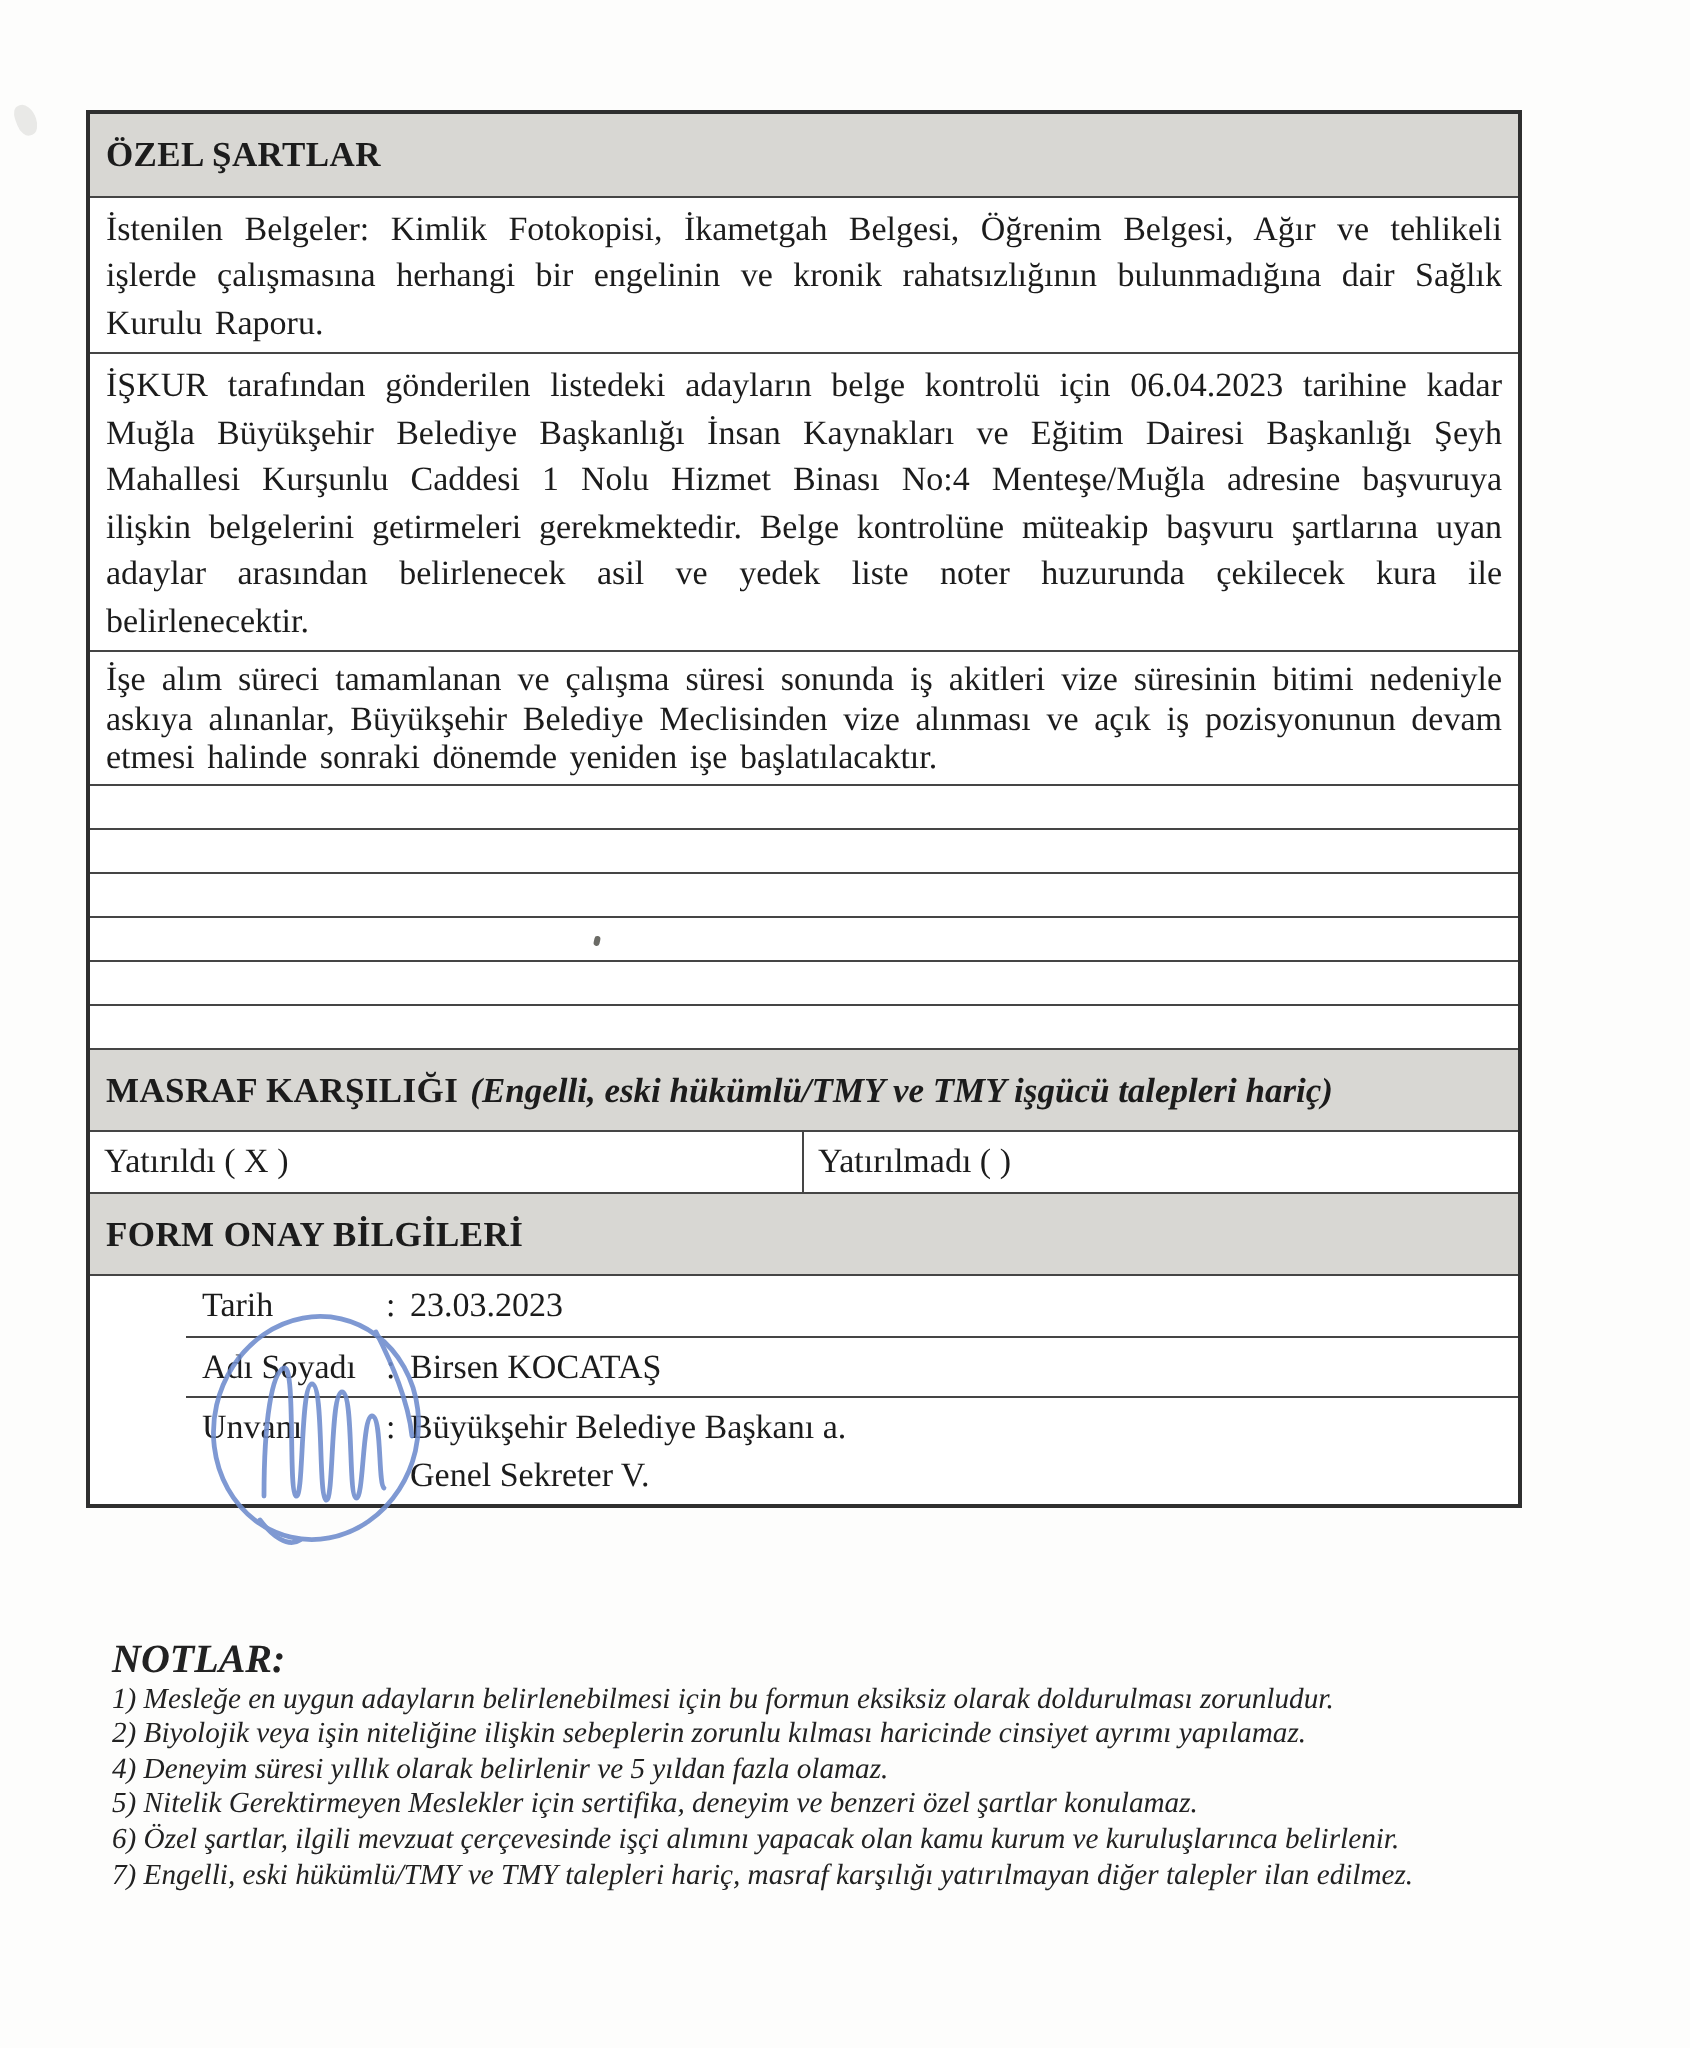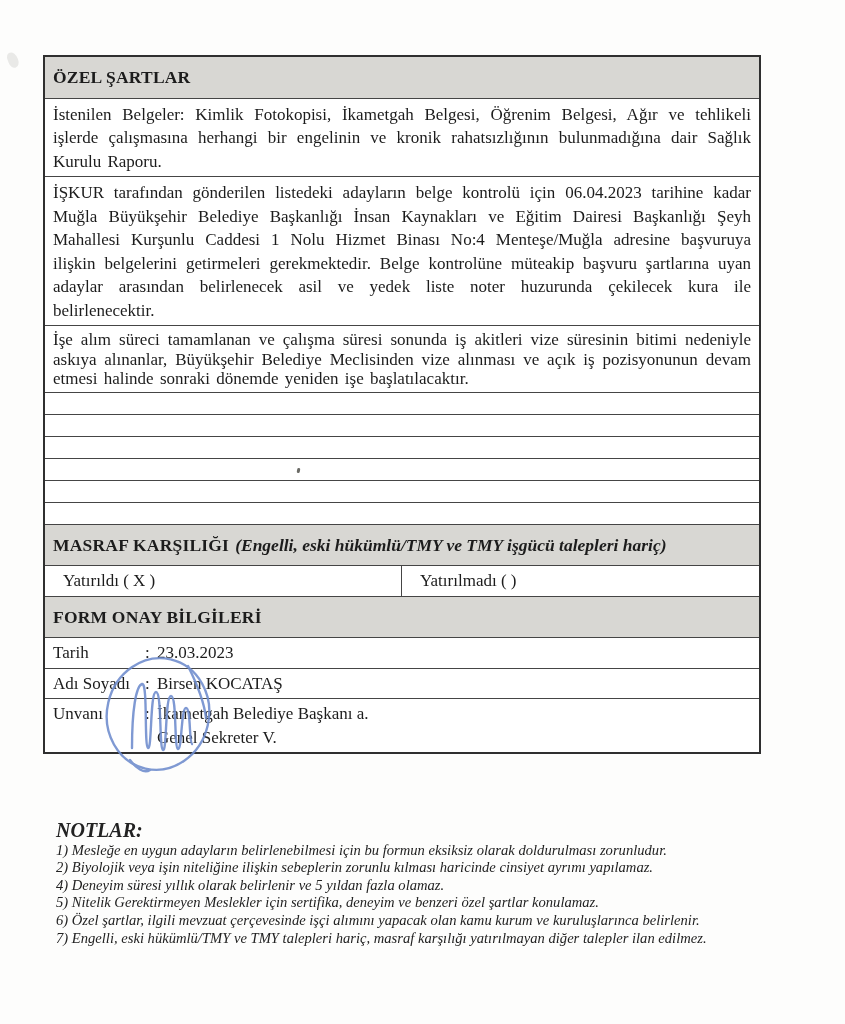--- a/index.html
+++ b/index.html
@@ -48,25 +48,25 @@
   }
   .row.empty{height:22px;padding:0;position:relative;}
   .stray-dot{
     position:absolute;left:252px;top:9px;width:3px;height:5px;
     background:#6b6b66;border-radius:2px;transform:rotate(12deg);
   }
   .masraf-sub{font-weight:bold;font-style:italic;margin-left:6px;letter-spacing:0;}
   .row.split{display:flex;padding:0;}
   .cell{
     flex:0 0 50%;
-    padding:3px 18px;
+    padding:3px 7px;
     box-sizing:border-box;
   }
   .cell.first{border-right:1px solid #454545;}
-  .kv{display:flex;align-items:flex-start;padding-top:3px;padding-bottom:3px;}
+  .kv{display:flex;align-items:flex-start;padding-top:3px;padding-bottom:3px;margin-left:48px;}
   .kv .klabel{flex:0 0 92px;}
   .kv .colon{flex:0 0 12px;}
   .kv .vstack{flex:1;}
   .row.stamp{
     height:56px;position:relative;
     display:flex;align-items:center;
   }
   .signature-wrap{
     position:absolute;left:100px;top:648px;width:118px;height:128px;
     pointer-events:none;z-index:5;
@@ -140,21 +140,21 @@
     <div class="row kv">
       <span class="klabel">Adı Soyadı</span>
       <span class="colon">:</span>
       <span class="vstack">Birsen KOCATAŞ</span>
     </div>
 
     <div class="row kv">
       <span class="klabel">Unvanı</span>
       <span class="colon">:</span>
       <span class="vstack">
-        <div>İkametgah Belediye Başkanı a.</div>
+        <div>Büyükşehir Belediye Başkanı a.</div>
         <div>Genel Sekreter V.</div>
       </span>
     </div>
 
   </div>
 
   <div class="signature-wrap">
     <svg viewBox="0 0 118 128" xmlns="http://www.w3.org/2000/svg" fill="none" stroke="#6e8ccd" stroke-width="2.4" stroke-linecap="round" opacity="0.88">
       <ellipse cx="58" cy="66" rx="51" ry="56" transform="rotate(13 58 66)"></ellipse>
       <path d="M32,100 C32,62 36,38 42,36 C48,34 44,98 48,100 C52,102 50,44 56,44 C62,44 59,100 63,102 C67,104 65,48 71,48 C77,48 74,100 78,101 C82,102 81,60 86,60 C91,60 89,94 92,96"></path>

